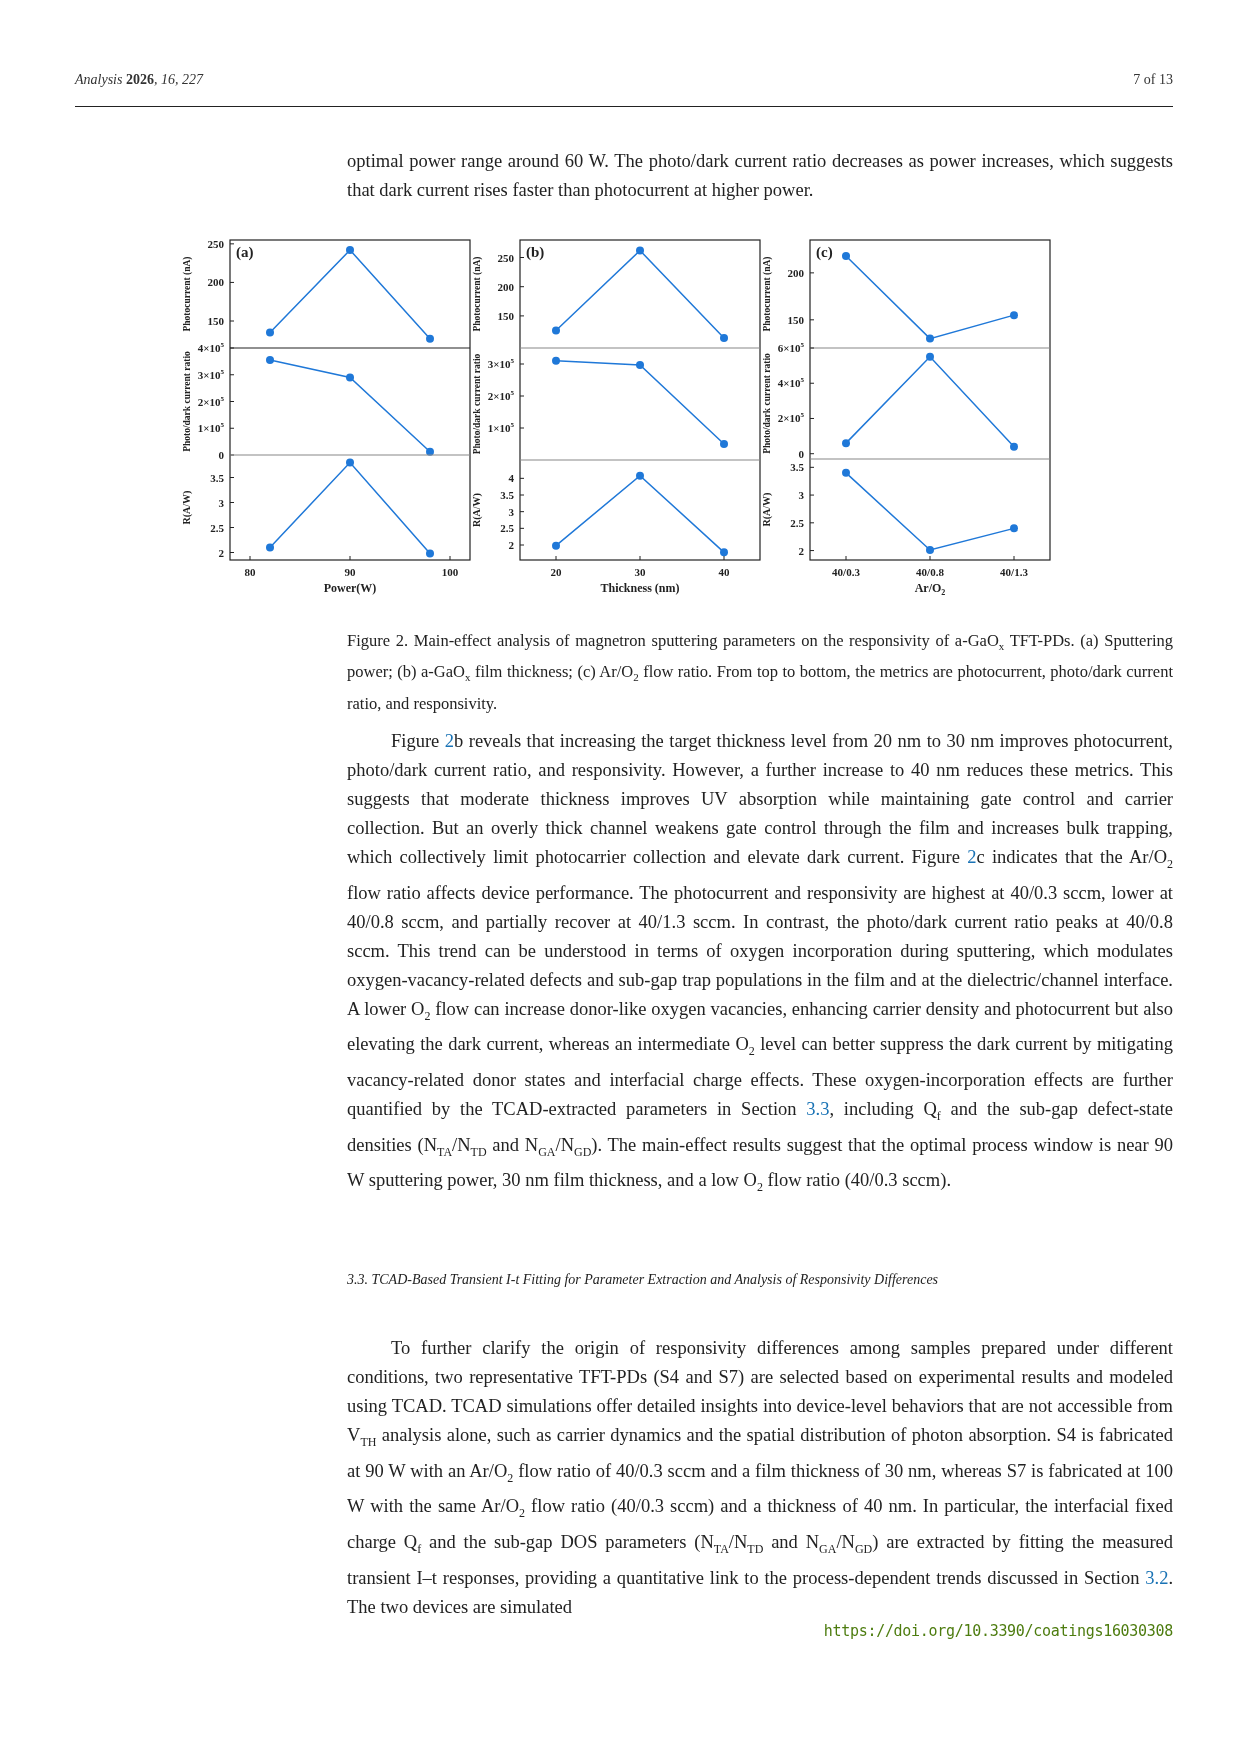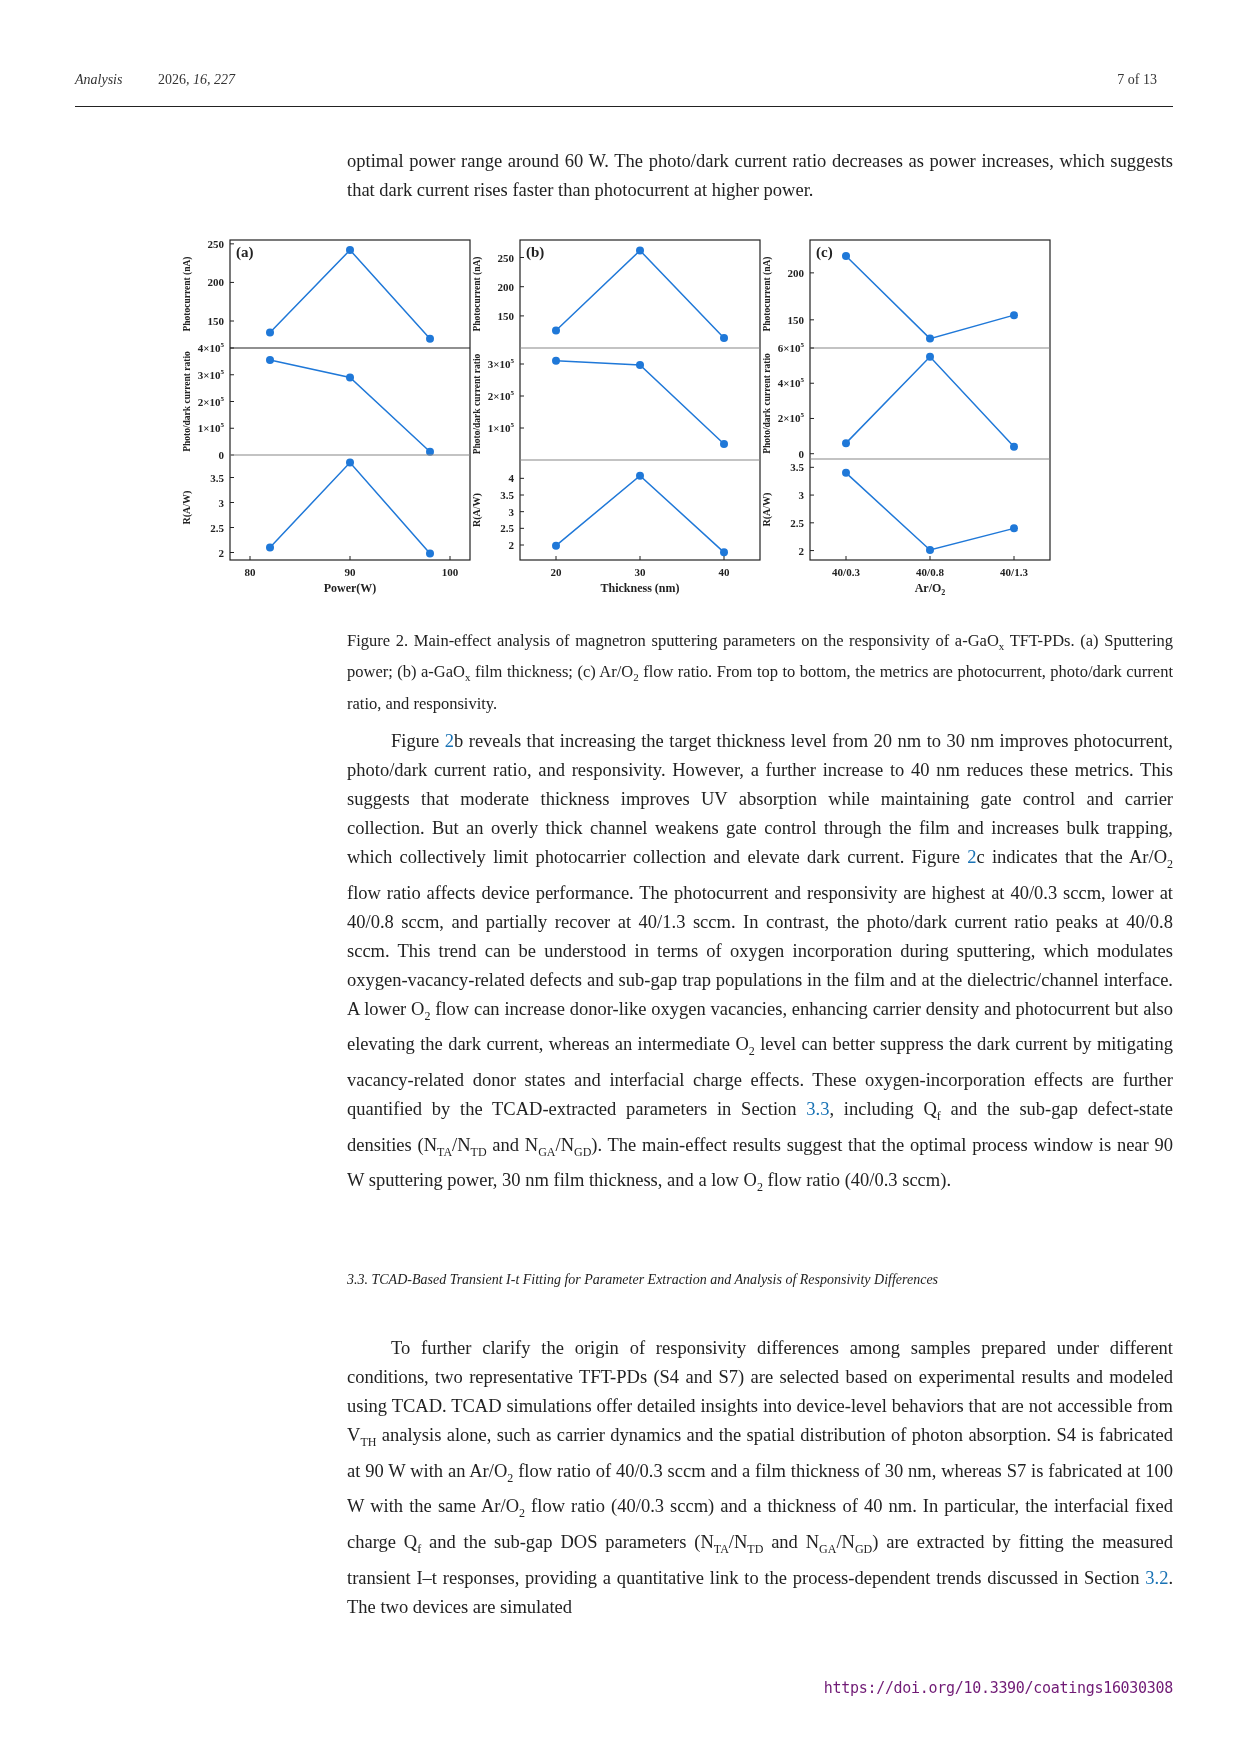--- a/index.html
+++ b/index.html
@@ -1,28 +1,28 @@
 <!DOCTYPE html>
 <html><head>
 <meta charset="utf-8">
 <style>
   html,body{margin:0;padding:0;background:#fff;}
   body{width:1241px;height:1754px;position:relative;overflow:hidden;font-family:"Liberation Serif","DejaVu Serif",serif;color:#222;}
   .hdr{position:absolute;left:75px;top:72px;width:1098px;font-size:14px;font-style:italic;color:#333;}
-  .hdr .pg{position:absolute;right:16px;top:0;font-style:normal;}
-  .hdr b{font-style:normal;font-weight:normal;margin-left:32px;}
+  .hdr .pg{position:absolute;right:0;top:0;font-style:normal;}
+  .hdr b{font-style:normal;font-weight:bold;}
   .rule{position:absolute;left:75px;top:106px;width:1098px;height:1px;background:#222;}
   .para{position:absolute;left:347px;width:826px;font-size:18.5px;line-height:29px;text-align:justify;}
   .para.indent{text-indent:44px;}
   .lnk{color:#1a73b5;}
   .figwrap{position:absolute;left:180px;top:235px;width:1000px;height:380px;}
   .caption{position:absolute;left:347px;top:628px;width:826px;font-size:16.5px;line-height:26px;text-align:justify;}
   .caption b{font-weight:normal;}
   .sec{position:absolute;left:347px;top:1268px;width:826px;font-size:14px;font-style:italic;line-height:24px;}
-  .doi{position:absolute;right:68px;top:1679px;font-size:15px;color:#701a75;font-family:"DejaVu Sans Mono","Liberation Mono",monospace;letter-spacing:-0.3px;}
+  .doi{position:absolute;right:68px;top:1622px;font-size:15px;color:#4d7c0f;font-family:"DejaVu Sans Mono","Liberation Mono",monospace;letter-spacing:-0.3px;}
   svg text{font-family:"Liberation Serif","DejaVu Serif",serif;}
 </style>
 </head>
 <body>
 
 <div class="hdr">
   <span>Analysis</span>
   <b>2026</b><span>, 16, 227</span>
   <span class="pg">7 of 13</span>
 </div>

